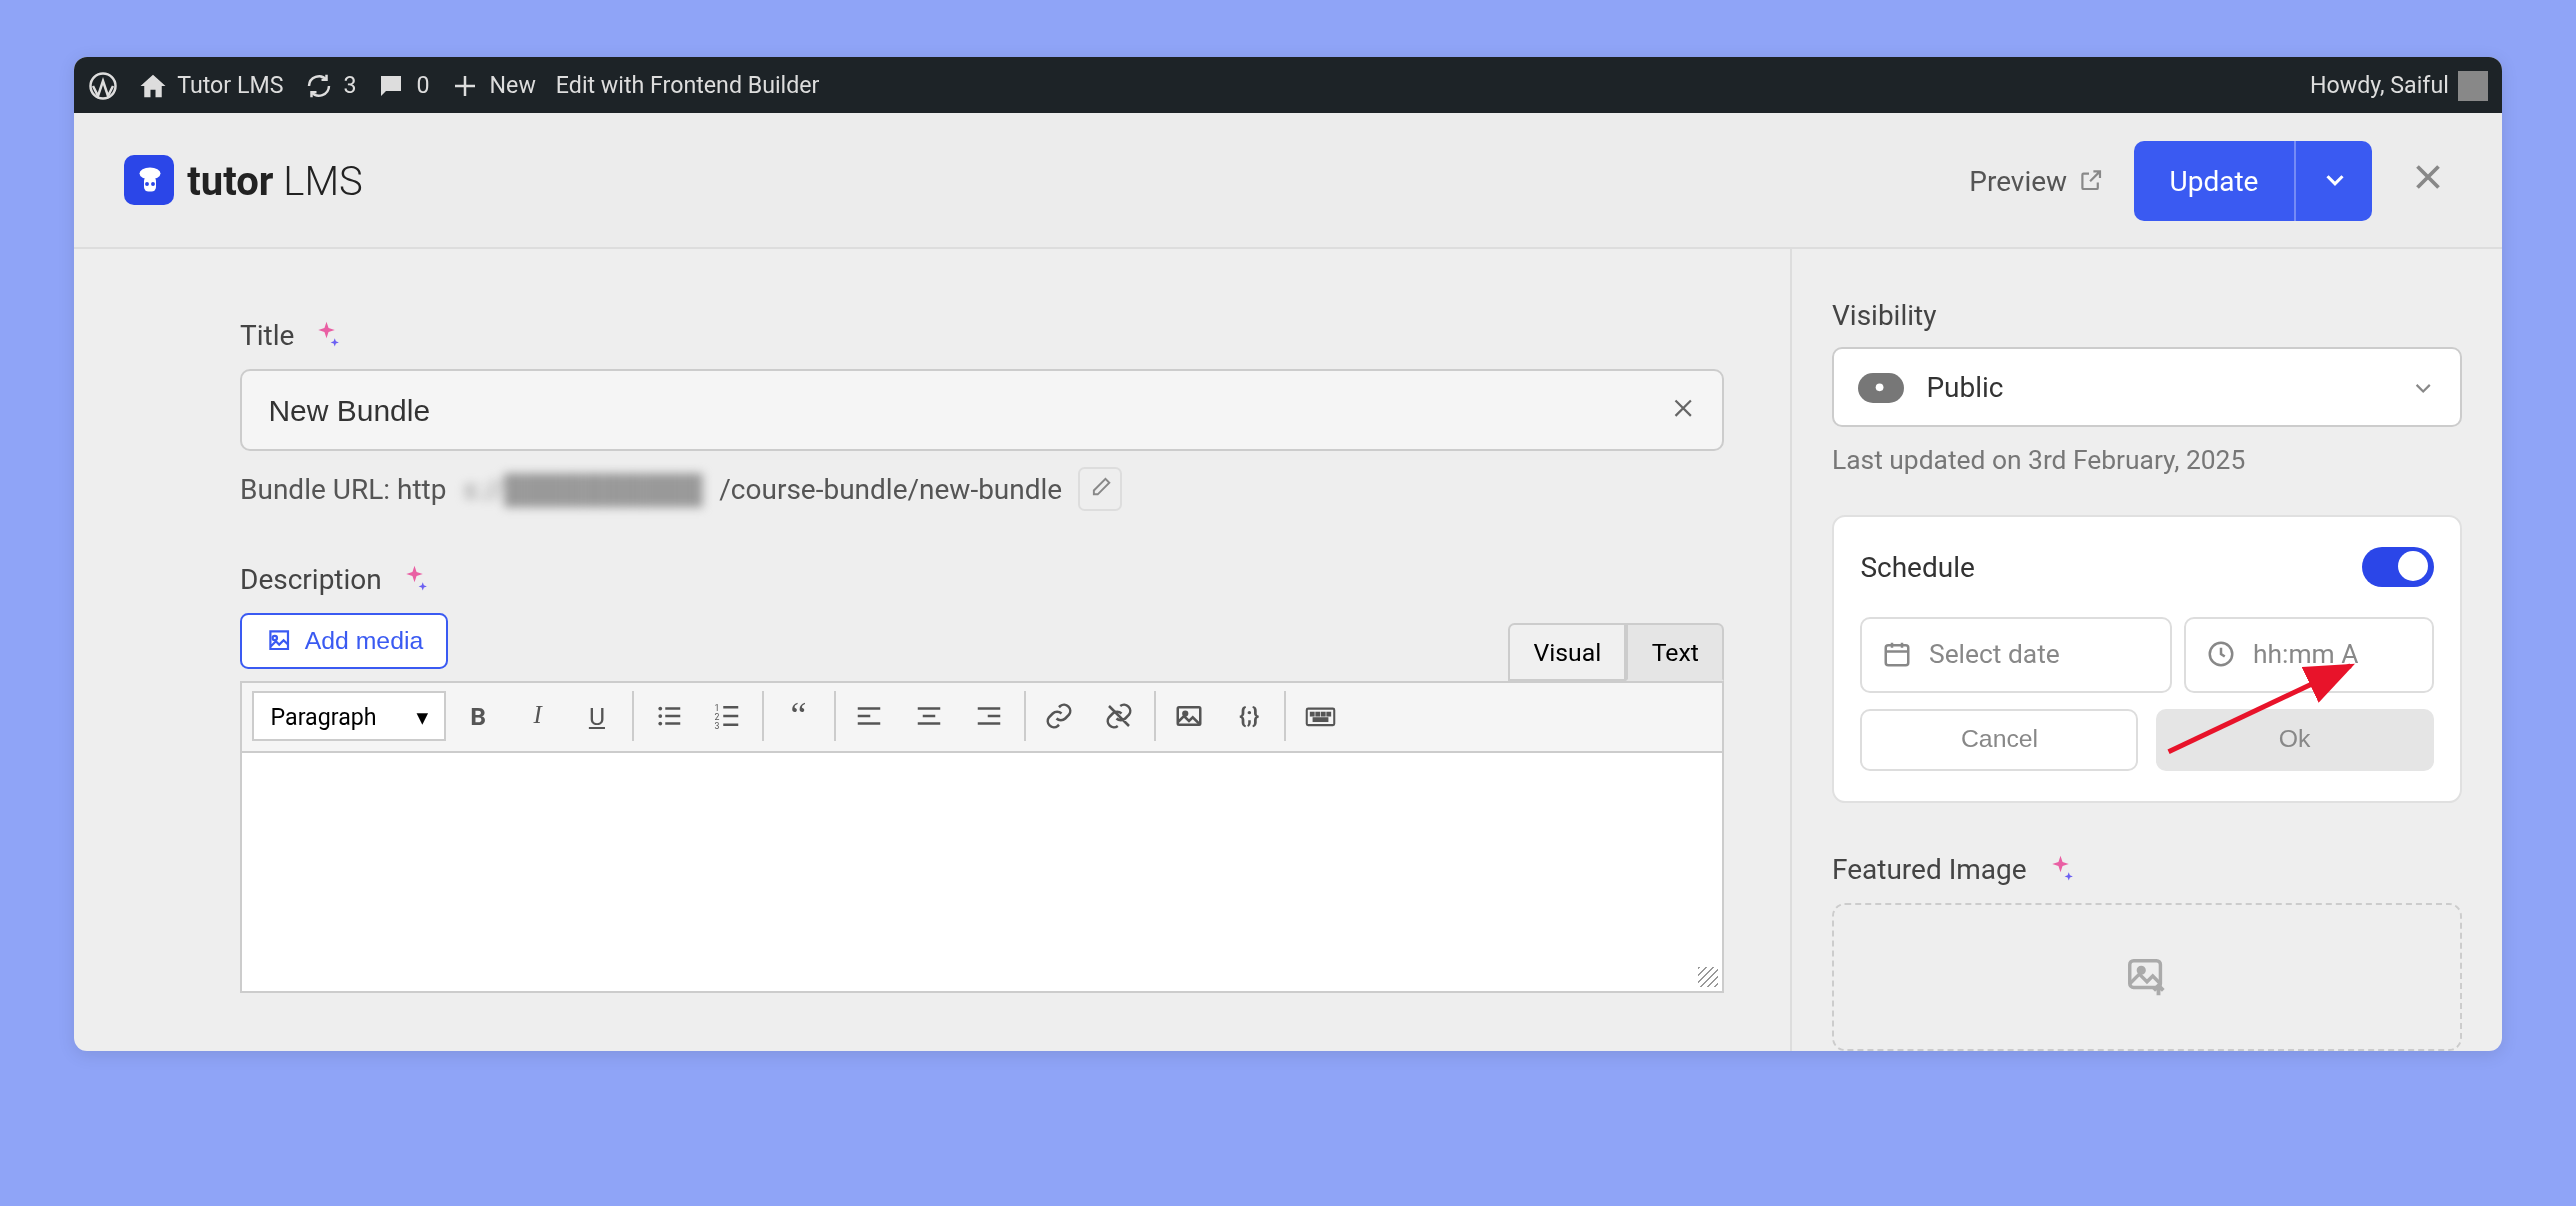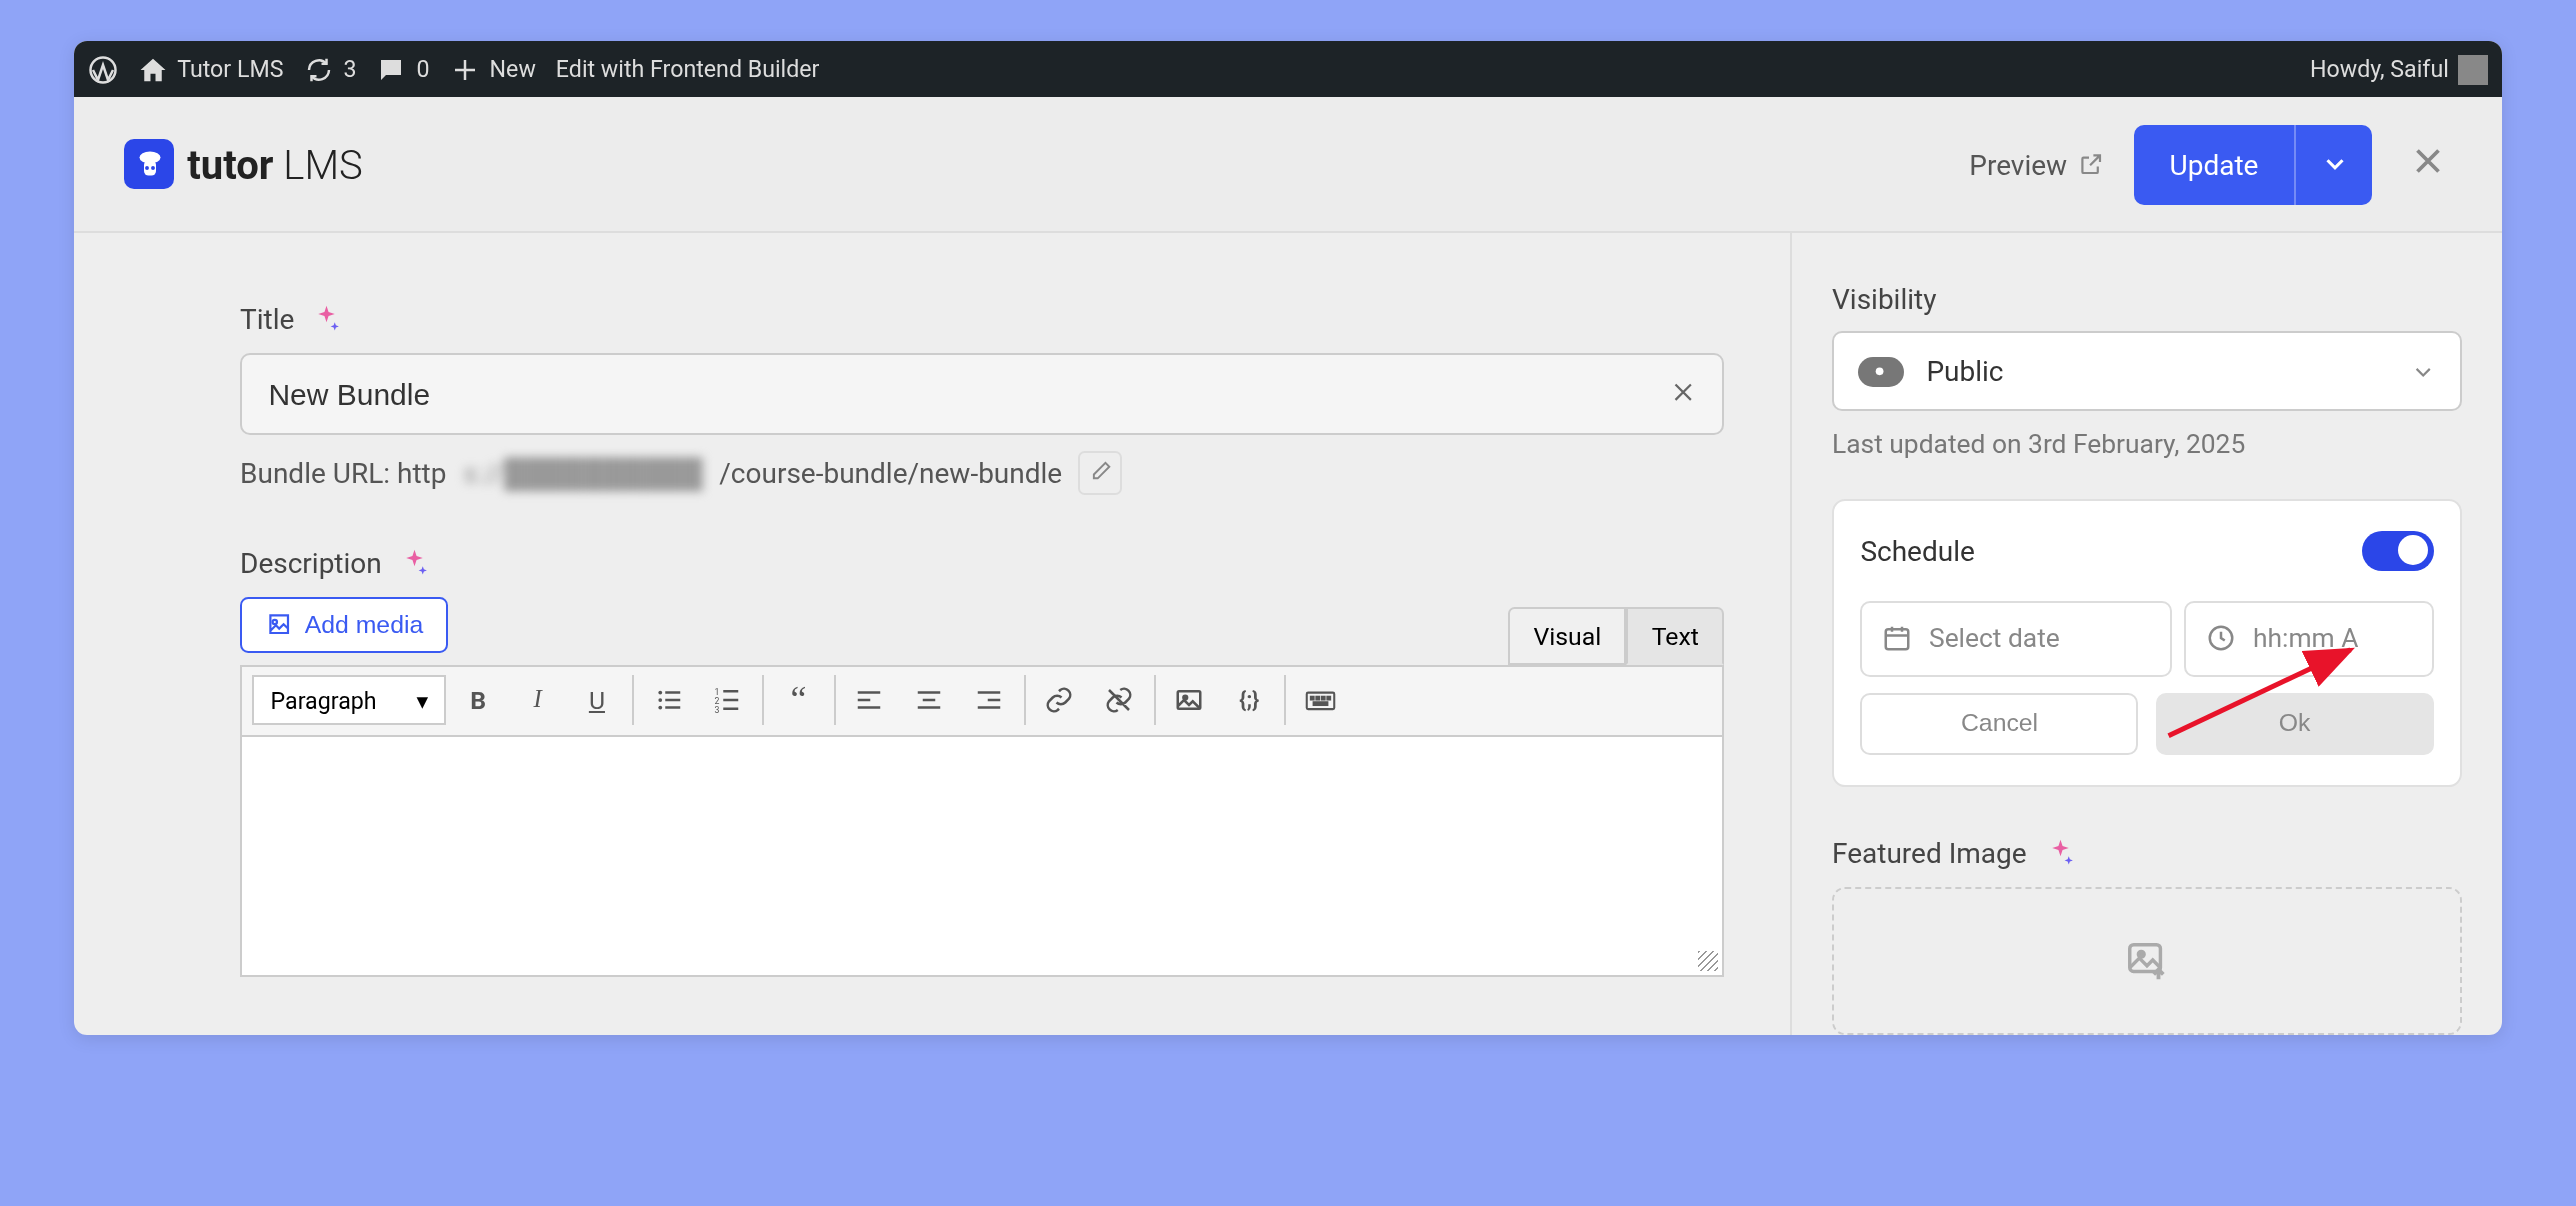--- a/index.html
+++ b/index.html
@@ -116,21 +116,21 @@
 .sched-btns { display: flex; gap: 8.3px; }
 .sched-btn { flex: 1; height: 31px; border-radius: 5px; font-size: 12.4px; cursor: pointer; border: 0.8px solid #ddd; }
 .sched-btn.cancel { background: #fff; color: #888; }
 .sched-btn.ok { background: #e5e5e5; color: #888; border-color: #e5e5e5; }
 .featured-drop { border: 0.8px dashed #ccc; border-radius: 6.6px; height: 74px; display: flex; flex-direction: column; align-items: center; justify-content: center; gap: 6.6px; color: #888; }
 .arrow-annotation {
   position: absolute;
   pointer-events: none;
 }
 svg.icon { width: 15px; height: 15px; }
-.main-wrap { position: relative; }
+.main-wrap { position: relative; margin-top: 16px; }
 </style>
 </head>
 <body>
 
 <div class="main-wrap">
 <div class="window">
 
   <div class="adminbar">
     <div class="adminbar-left">
       <span class="adminbar-item">

